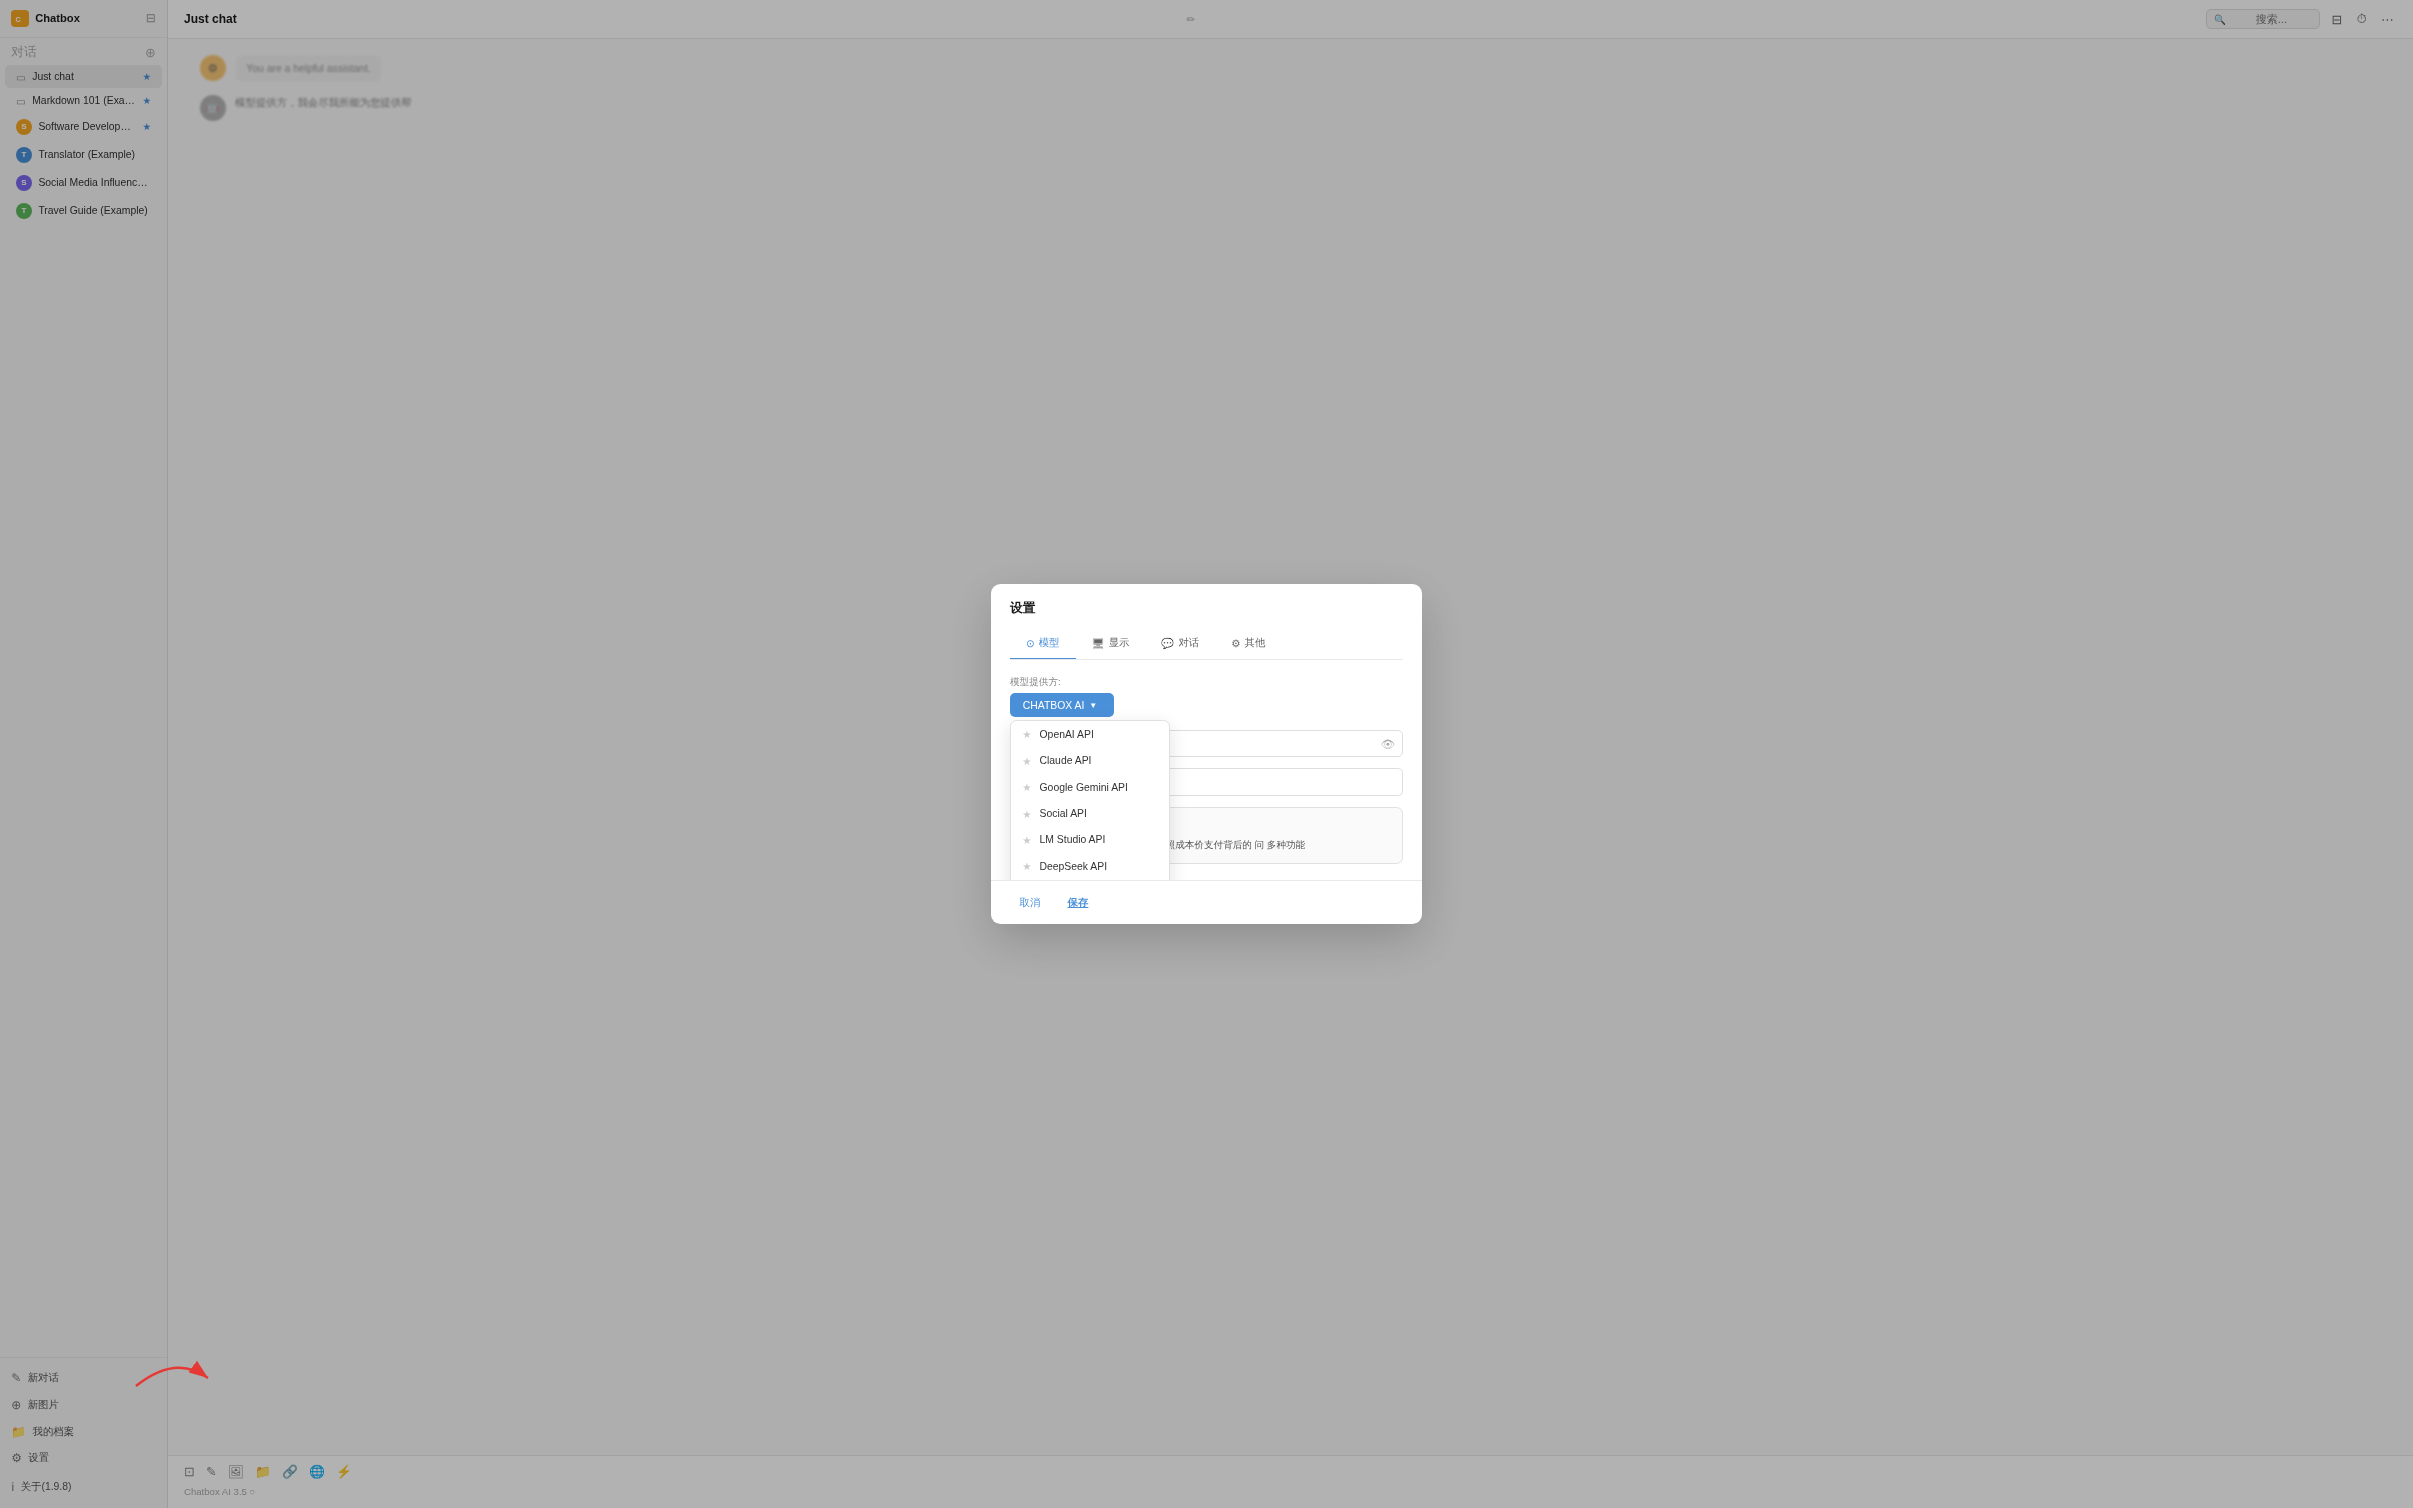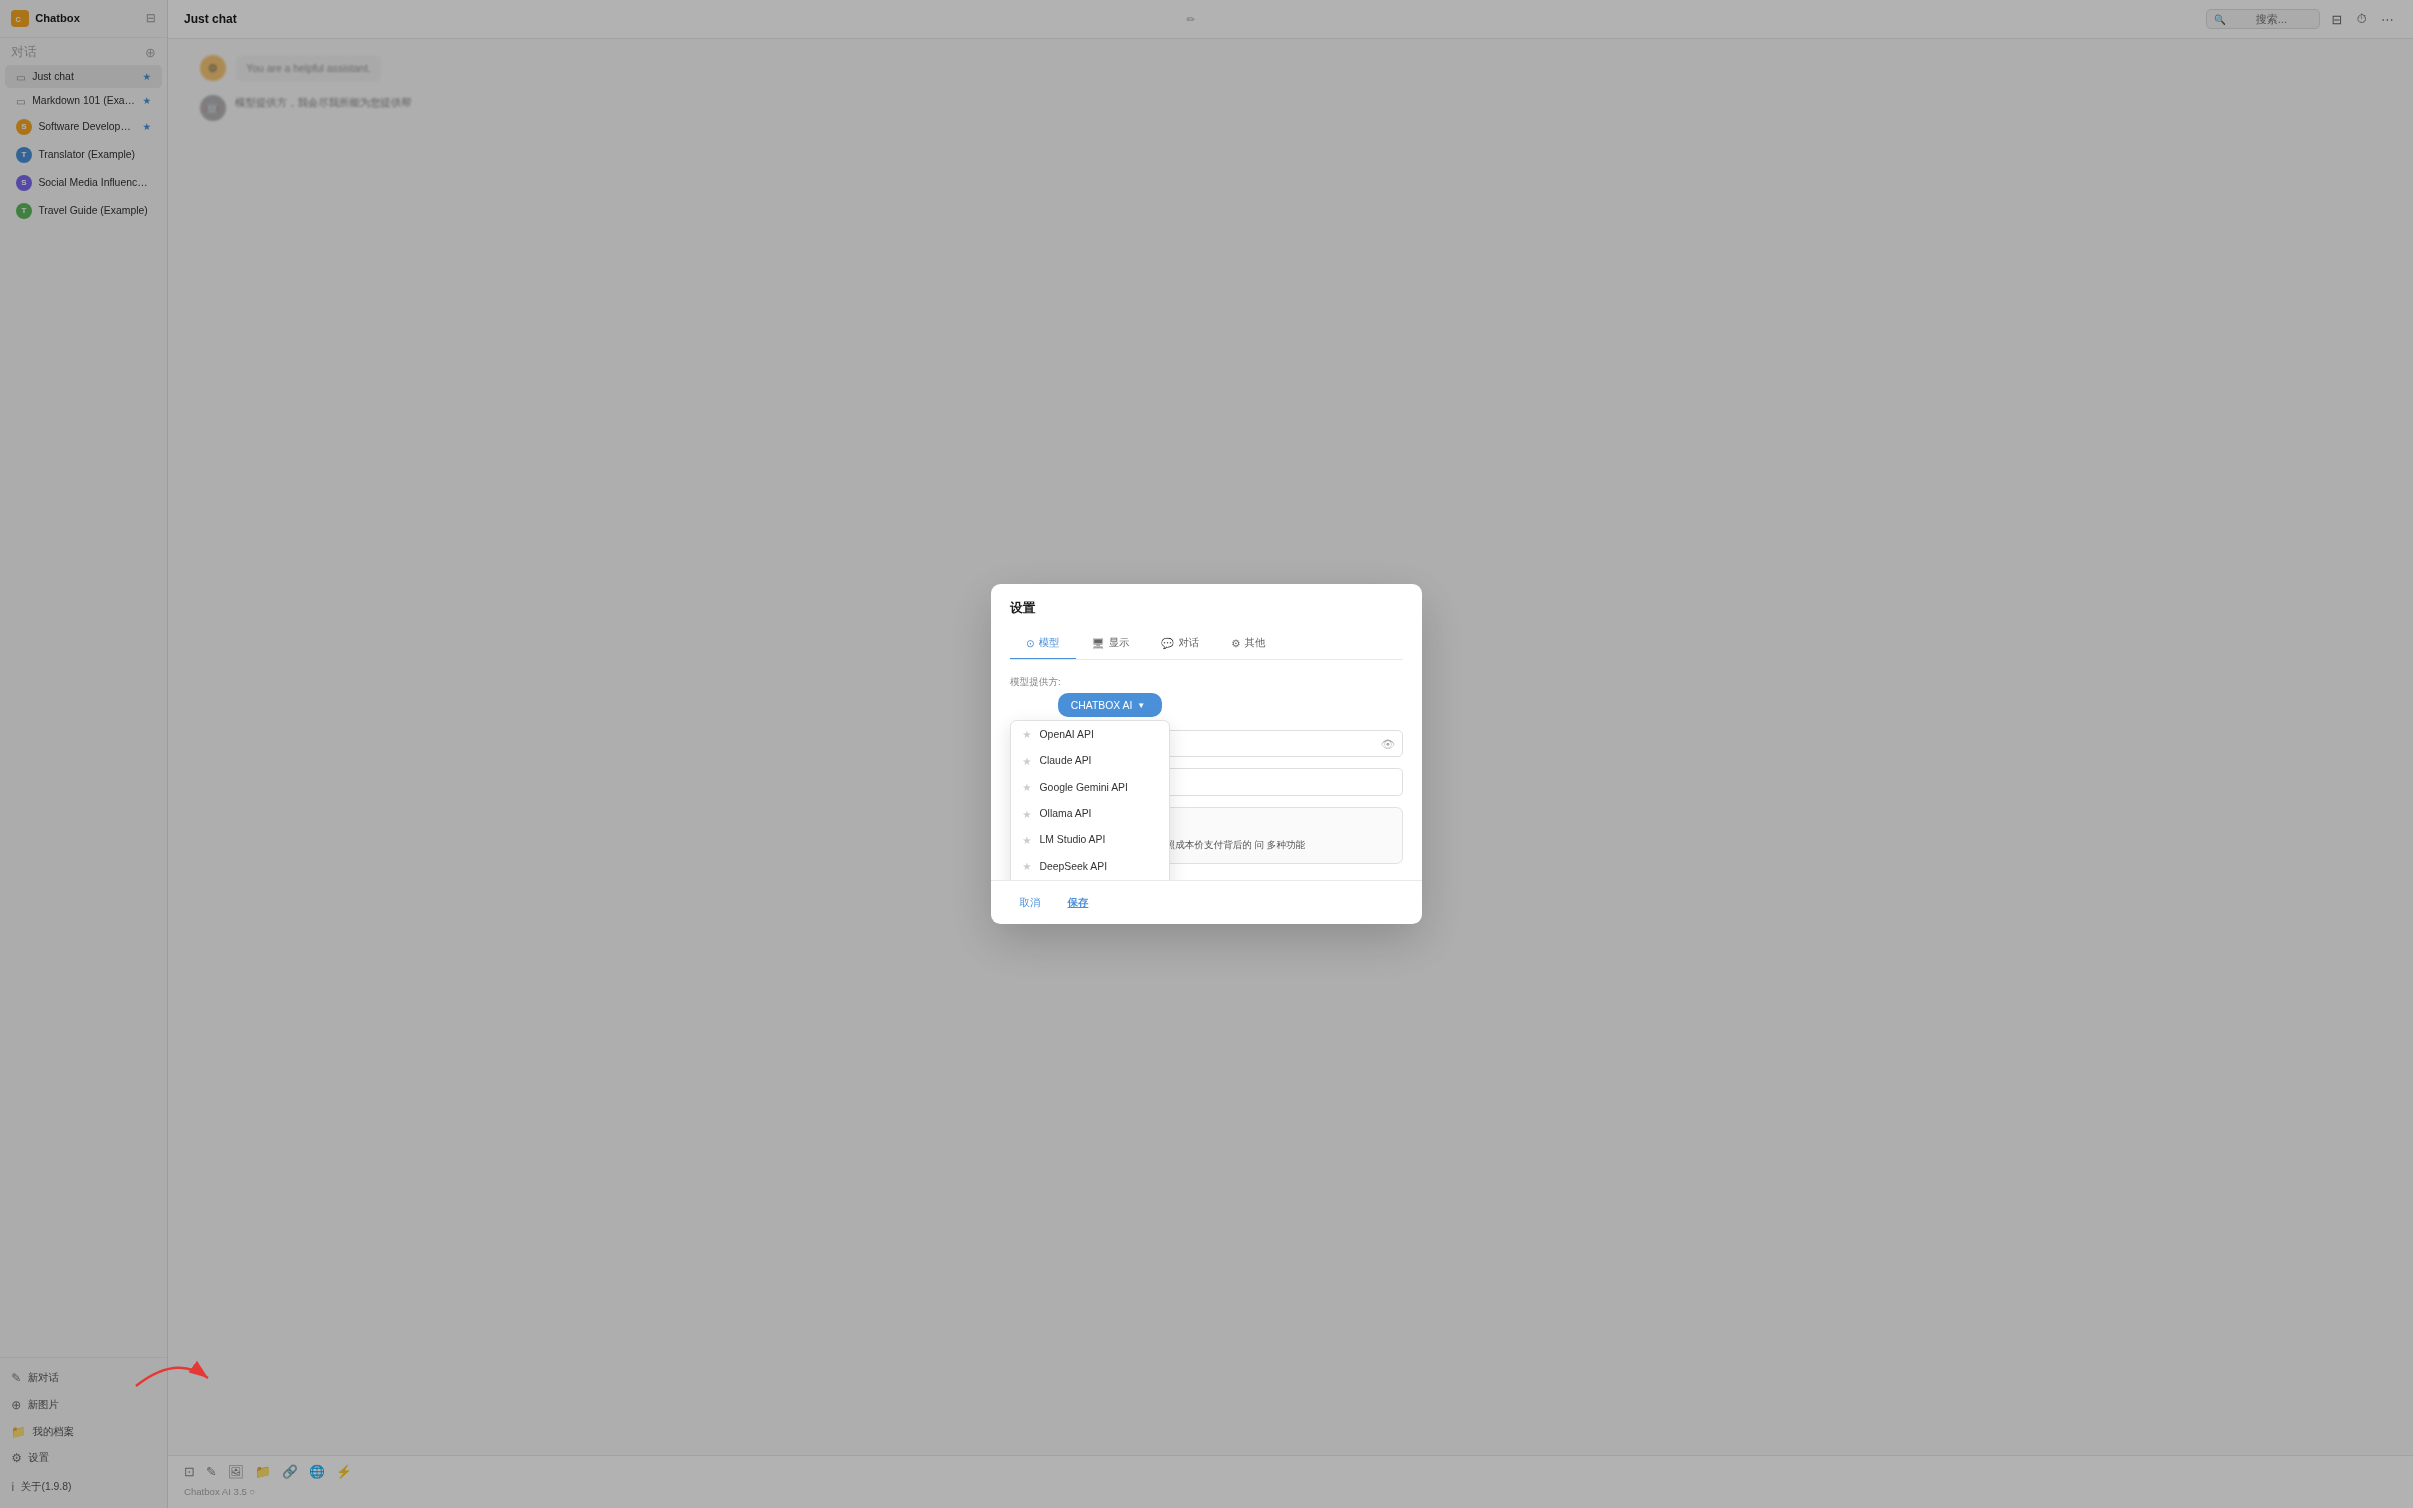--- a/index.html
+++ b/index.html
@@ -63,21 +63,21 @@
     .modal { background: white; border-radius: 9.6px; width: 431px; max-height: 80vh; overflow: hidden; box-shadow: 0 16px 48px rgba(0,0,0,0.2); position: relative; }
     .modal-header { padding: 16px 19px 0; }
     .modal-title { font-size: 12.8px; font-weight: 600; color: #1a1a1a; margin-bottom: 11.2px; }
     .modal-tabs { display: flex; gap: 0; border-bottom: 0.8px solid #e8e8e8; }
     .modal-tab { padding: 8px 16px; font-size: 10.4px; color: #666; cursor: pointer; display: flex; align-items: center; gap: 4px; border-bottom: 1.6px solid transparent; margin-bottom: -0.8px; }
     .modal-tab.active { color: #4a90d9; border-bottom-color: #4a90d9; }
     .modal-tab-icon { font-size: 10.4px; }
 
     .modal-body { padding: 16px 19px; overflow-y: auto; max-height: 399px; }
     .field-label { font-size: 9.6px; color: #888; margin-bottom: 4.8px; }
-    .provider-btn { background: #4a90d9; color: white; border: none; border-radius: 10px; padding: 6.4px 12.8px; font-size: 10.4px; cursor: pointer; display: flex; align-items: center; gap: 4.8px; width: 104px; margin-left: 48px; }
+    .provider-btn { background: #4a90d9; color: white; border: none; border-radius: 5px; padding: 6.4px 12.8px; font-size: 10.4px; cursor: pointer; display: flex; align-items: center; gap: 4.8px; width: 104px; }
     .provider-btn .chevron { font-size: 8px; }
 
     
     .dropdown { position: absolute; top: calc(100% + 3.2px); left: 0; background: white; border: 0.8px solid #e0e0e0; border-radius: 6.4px; box-shadow: 0 6.4px 19px rgba(0,0,0,0.12); z-index: 200; width: 160px; overflow: hidden; }
     .dropdown-item { display: flex; align-items: center; gap: 8px; padding: 7.2px 11.2px; font-size: 10.4px; color: #333; cursor: pointer; }
     .dropdown-item-icon { color: #ccc; font-size: 10.4px; }
 
     .modal-footer { display: flex; justify-content: flex-start; gap: 8px; padding: 9.6px 19px; border-top: 0.8px solid #e8e8e8; }
     .btn-cancel { background: none; border: none; color: #4a90d9; font-size: 10.4px; cursor: pointer; padding: 4.8px 9.6px; }
     .btn-save { background: none; border: none; color: #4a90d9; font-size: 10.4px; font-weight: 600; cursor: pointer; padding: 4.8px 9.6px; text-decoration: underline; }
@@ -267,21 +267,21 @@
           <div class="dropdown-item">
             <span class="dropdown-item-icon">★</span>
             <span>Claude API</span>
           </div>
           <div class="dropdown-item">
             <span class="dropdown-item-icon">★</span>
             <span>Google Gemini API</span>
           </div>
           <div class="dropdown-item">
             <span class="dropdown-item-icon">★</span>
-            <span>Ollama API</span>
+            <span>Social API</span>
           </div>
           <div class="dropdown-item">
             <span class="dropdown-item-icon">★</span>
             <span>LM Studio API</span>
           </div>
           <div class="dropdown-item">
             <span class="dropdown-item-icon">★</span>
             <span>DeepSeek API</span>
           </div>
           <div class="dropdown-item">

